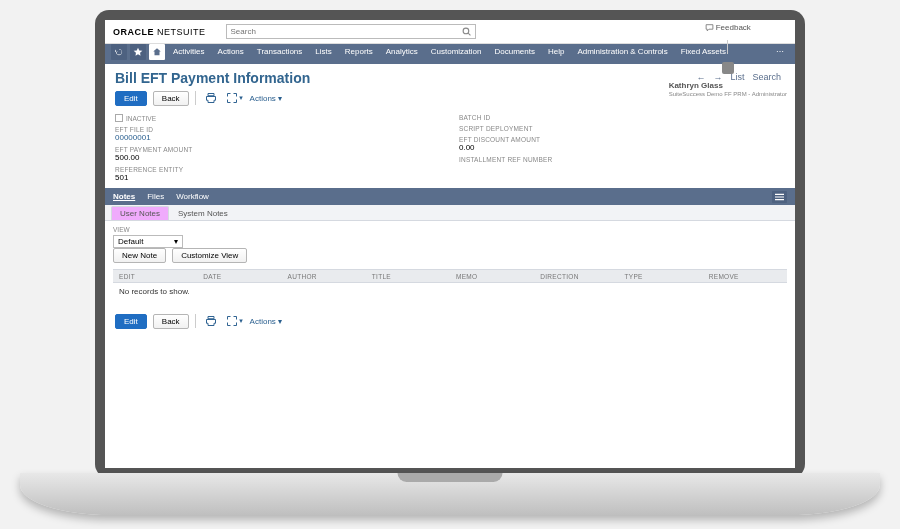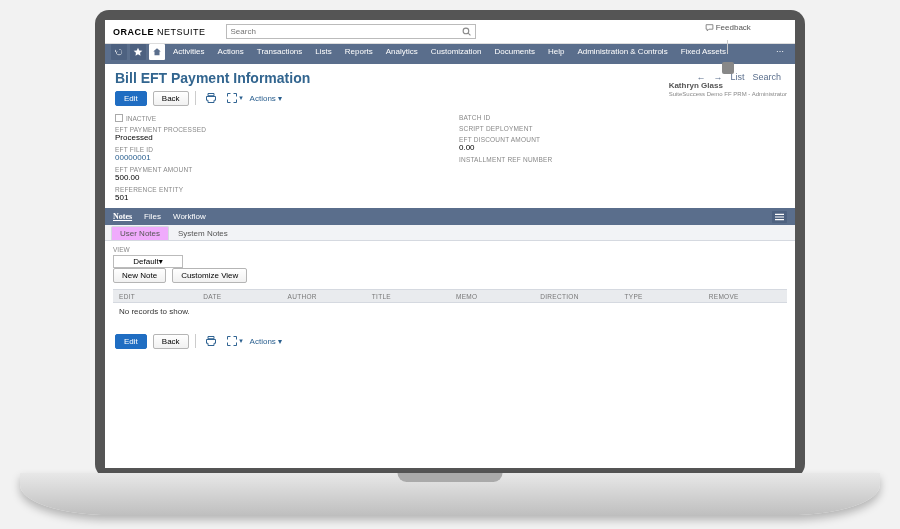--- a/index.html
+++ b/index.html
@@ -58,29 +58,29 @@
   .fields { display:flex; padding:4px 10px 6px; gap:18px; }
   .col { flex:1; display:flex; flex-direction:column; gap:4px; }
   .fld .lbl { color:#888; font-size:6.5px; text-transform:uppercase; letter-spacing:.2px; }
   .fld .val { font-size:8px; }
   .fld .val.link { color:#2a5f8f; }
   .chk { display:flex; align-items:center; gap:3px; color:#888; font-size:6.5px; }
   .chk .box { width:8px; height:8px; border:1px solid #aaa; }
   
   .subhead { height:17px; background:#5a6e8c; color:#fff; display:flex; align-items:center; padding:0 8px; gap:12px; font-size:8px; }
   .subhead .tab { cursor:pointer; }
-  .subhead .tab.active { text-decoration:underline; font-weight:bold;font-family:Liberation Serif, serif; }
+  .subhead .tab.active { text-decoration:underline; font-weight:bold; }
   .subhead .hamb { margin-left:auto; background:#4d6180; padding:2px 3px; border-radius:1px; }
   
   .subtabs { height:16px; background:#f2f3f6; border-bottom:1px solid #d5d9e0; display:flex; align-items:flex-end; padding:0 6px; font-size:8px; }
   .subtabs .st { padding:2px 8px; border:1px solid transparent; border-bottom:0; cursor:pointer; color:#555; }
   .subtabs .st.active { background:#f0abfc; border-color:#d5d9e0; border-radius:2px 2px 0 0; }
   .panel { padding:5px 8px; }
   .viewlbl { color:#888; font-size:6.5px; }
-  .select { width:70px; height:13px; border:1px solid #bbb; background:#fff; display:flex; align-items:center; justify-content:center; padding:0 4px; font-size:8px; margin-top:2px; }
+  .select { width:70px; height:13px; border:1px solid #bbb; background:#fff; display:flex; align-items:center; justify-content:space-between; padding:0 4px; font-size:8px; margin-top:2px; }
   .panel .row2 { display:flex; gap:6px; }
   .thead { margin-top:6px; height:14px; background:#e9ebee; border-top:1px solid #d5d9e0; border-bottom:1px solid #d5d9e0; display:flex; align-items:center; font-size:6.5px; color:#777; letter-spacing:.3px; }
   .thead div { flex:1; padding-left:6px; }
   .tbody { padding:4px 6px; font-size:8px; color:#333; }
   
   .footer-btns { padding:8px 10px; display:flex; align-items:center; gap:6px; }
   svg { display:block; }
 </style>
 </head>
 <body>
@@ -191,24 +191,20 @@
         <span>Search</span>
       </div>
 
       <div class="fields">
         <div class="col">
           <div class="chk">
               <div class="box"></div>
               <span>INACTIVE</span>
             </div>
           <div class="fld">
-              <div class="lbl">EFT PAYMENT PROCESSED</div>
-              <div class="val">Processed</div>
-            </div>
-          <div class="fld">
               <div class="lbl">EFT FILE ID</div>
               <div class="val link">00000001</div>
             </div>
           <div class="fld">
               <div class="lbl">EFT PAYMENT AMOUNT</div>
               <div class="val">500.00</div>
             </div>
           <div class="fld">
               <div class="lbl">REFERENCE ENTITY</div>
               <div class="val">501</div>

